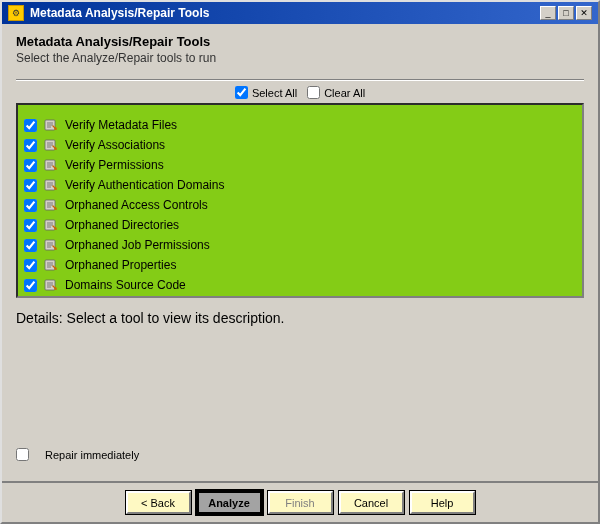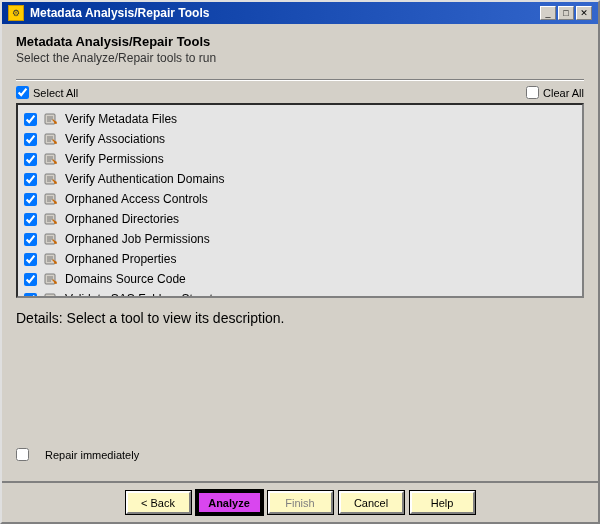--- a/index.html
+++ b/index.html
@@ -83,44 +83,44 @@
       font-weight: bold;
       color: #000;
       margin-bottom: 2px;
     }
     .page-subtitle {
       font-size: 12px;
       color: #333;
     }
     .toolbar {
       display: flex;
-      justify-content: space-between;
+      justify-content: center;
       align-items: center;
       gap: 10px;
       margin-bottom: 4px;
     }
     .checkbox-label {
       display: flex;
       align-items: center;
       gap: 4px;
       font-size: 11px;
       cursor: pointer;
     }
     .checkbox-label input[type="checkbox"] {
       width: 13px;
       height: 13px;
       cursor: pointer;
     }
     .list-container {
       border: 2px inset #808080;
-      background: #e5e5e5;
+      background: #84cc16;
       flex: 0 0 auto;
       height: 195px;
       overflow-y: auto;
-      padding: 4px 0;
+      padding: 10px 0;
     }
     .list-item {
       display: flex;
       align-items: center;
       padding: 2px 6px;
       gap: 6px;
       cursor: pointer;
     }
     .list-item input[type="checkbox"] {
       width: 13px;
@@ -188,21 +188,21 @@
       cursor: pointer;
       padding: 0 8px;
       display: flex;
       align-items: center;
       justify-content: center;
     }
     .btn-default {
       border: 2px solid #000;
       border-color: #000;
       outline: 2px solid #000;
-      background: #d946ef;
+      background: #a3a3a3;
       font-weight: bold;
     }
     .btn-disabled {
       color: #808080;
       cursor: default;
     }
     .divider-line {
       height: 1px;
       background: #808080;
       margin: 6px 0;

